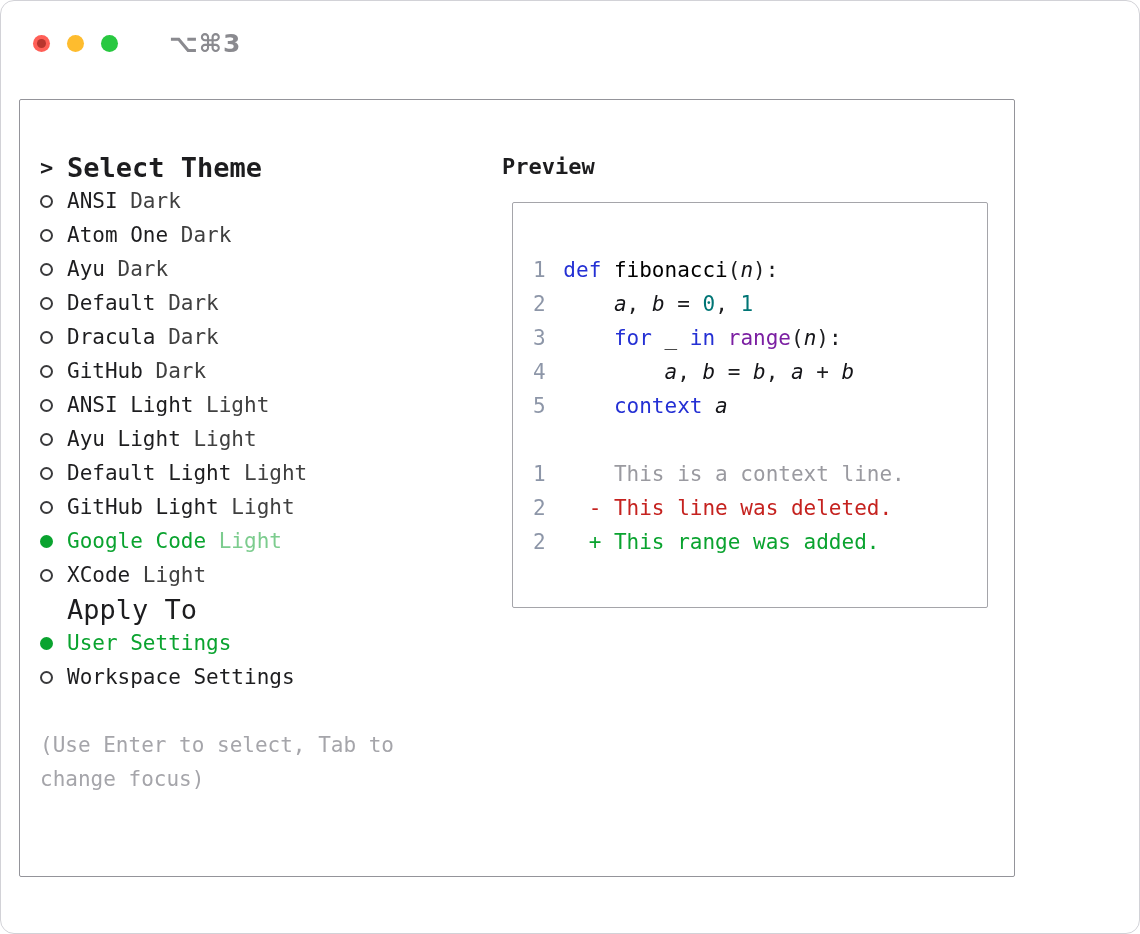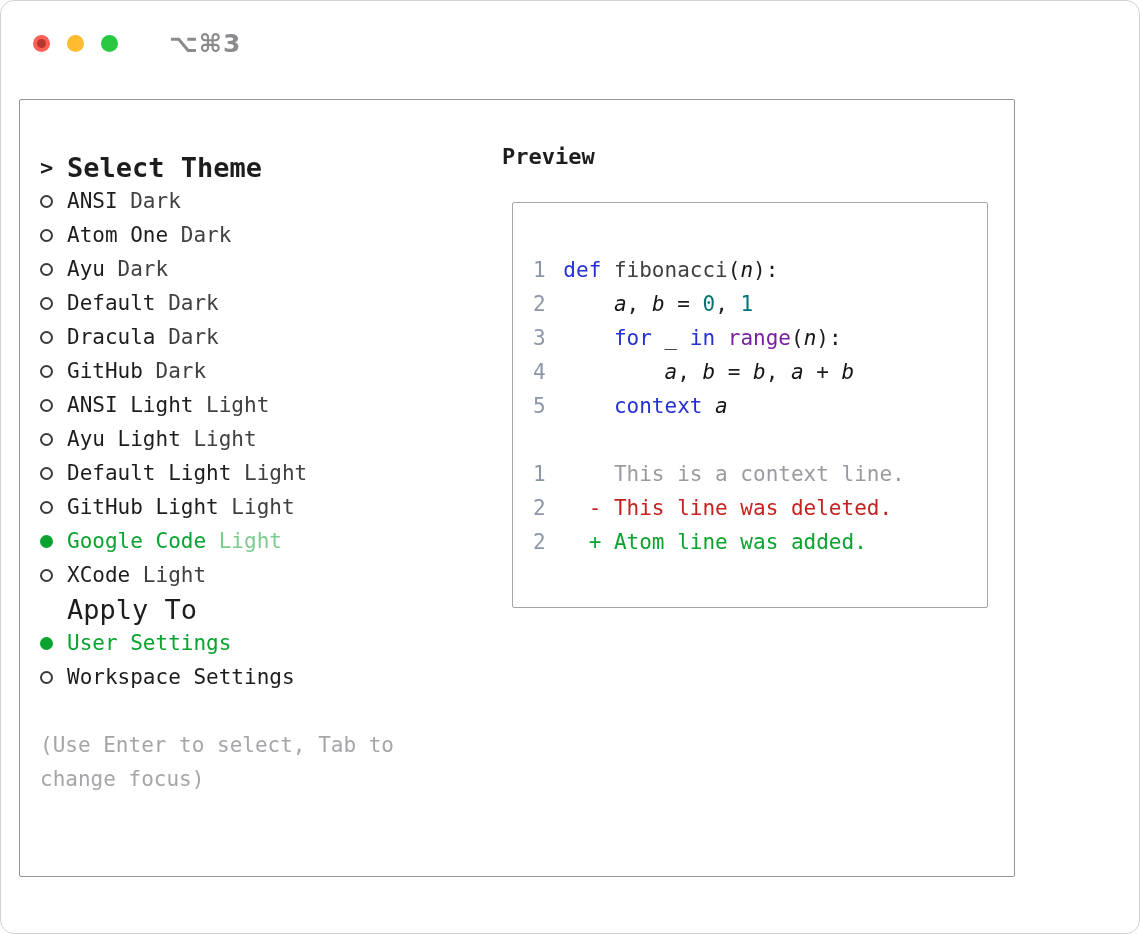--- a/index.html
+++ b/index.html
@@ -39,34 +39,34 @@
   .radio { width:13px; height:13px; border:2px solid #3a3a3c; border-radius:50%; }
   .row.selected .radio { background:#0aa32f; border-color:#0aa32f; }
   .ivariant { color:#404040; margin-left:1ch; }
   .row.selected .iname { color:#0aa32f; }
   .row.selected .ivariant { color:#7ccc8e; }
   .apply-hdr { }
   .help { margin-top:34px; color:#a5a5aa; line-height:34px; }
 
   
   .preview-title {
-    position:absolute; left:482px; top:40px; height:34px; line-height:34px;
+    position:absolute; left:482px; top:50px; height:34px; line-height:34px;
     font-weight:bold; font-size:22px;
   }
   .preview-box {
     position:absolute; left:492px; top:102px; width:476px; height:406px;
     border:1.5px solid #a5a5aa; border-radius:2px; background:#ffffff;
     padding:50px 20px; font-size:21px;
   }
   .cline { display:flex; line-height:34px; white-space:pre; }
   .lnum { min-width:1ch; margin-right:1.4ch; color:#8d96a8; flex:0 0 auto; }
   .spacer { height:34px; }
 
   .tok-kw  { color:#2430d4; }
-  .tok-fn  { color:#404040;text-align:center; }
+  .tok-fn  { color:#000000;text-align:center; }
   .tok-var { font-style:italic; color:#141418; }
   .tok-num { color:#007575; }
   .tok-typ { color:#7b1fa2; }
   .tok-pln { color:#1d1d1f; }
 
   .diff-context .ltext { color:#9a9aa0; }
   .diff-deleted .ltext { color:#c5221f; }
   .diff-added   .ltext { color:#0aa32f; }
 </style>
 </head>
@@ -222,19 +222,19 @@
     <span class="ltext">    This is a context line.</span>
   </div>
 
   <div class="cline diff-deleted">
     <span class="lnum">2</span>
     <span class="ltext">  - This line was deleted.</span>
   </div>
 
   <div class="cline diff-added">
     <span class="lnum">2</span>
-    <span class="ltext">  + Atom line was added.</span>
+    <span class="ltext">  + This range was added.</span>
   </div>
 </div>
     </div>
 
   </div>
 </div>
 
 </body></html>

